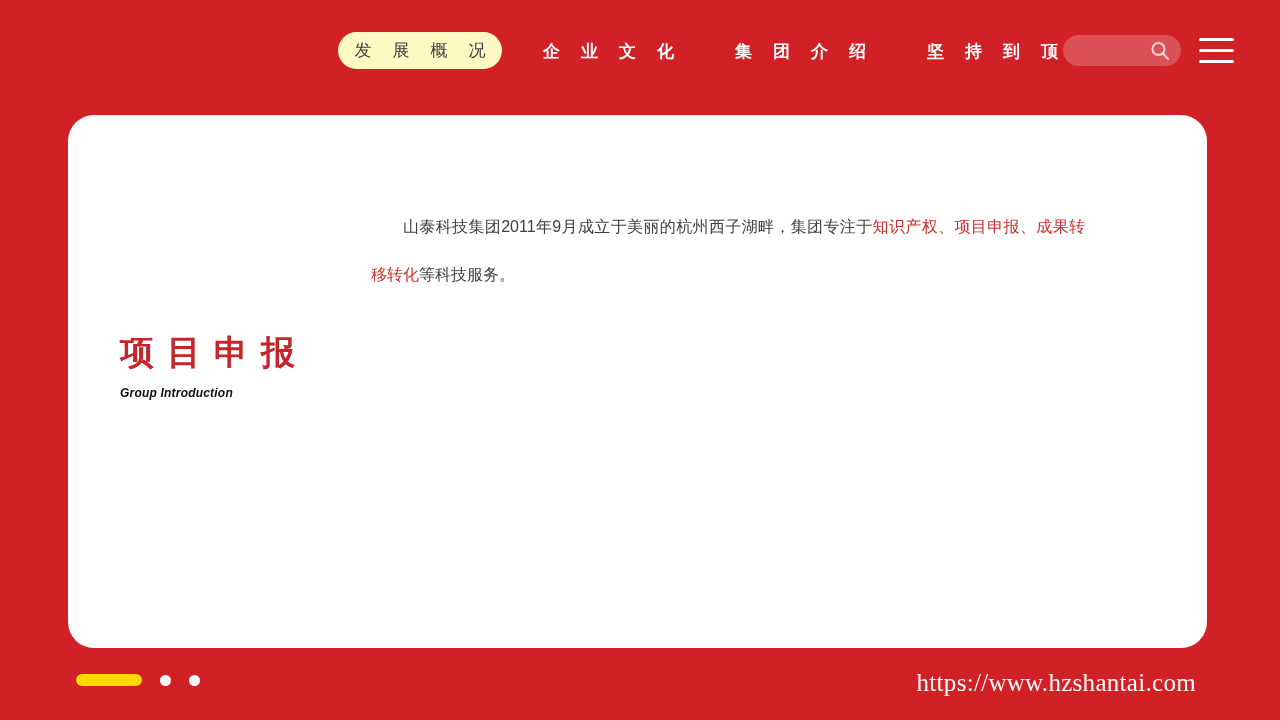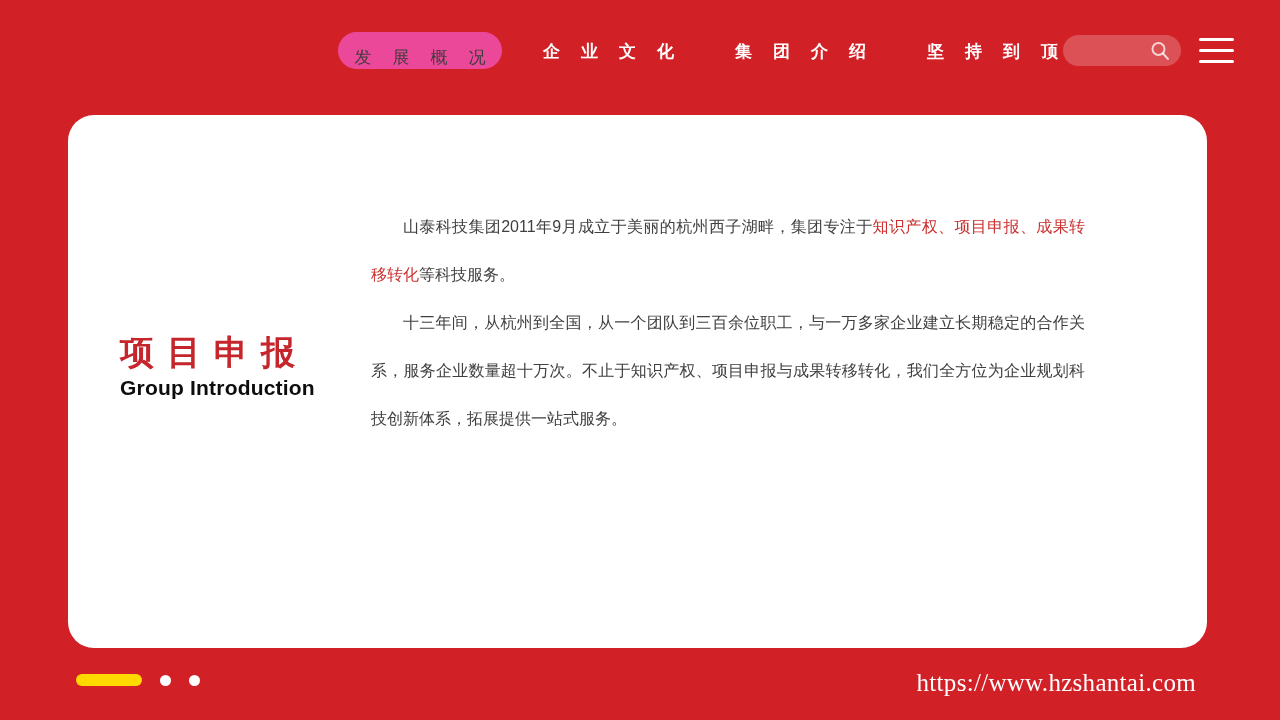--- a/index.html
+++ b/index.html
@@ -14,22 +14,22 @@
 
   
   .header { position:absolute; top:0; left:0; width:1280px; height:100px; }
 
   .logo { position:absolute; left:68px; top:28px; width:110px; cursor:pointer; text-align:center; }
   .logo svg { display:block; margin:0 auto; }
   .logo-text { color:#ffffff; font-weight:bold; font-size:15px; letter-spacing:0.5px; margin-top:2px; white-space:nowrap; }
 
   .nav-pill {
     position:absolute; left:338px; top:32px; width:164px; height:37px;
-    background:#ec4899; border-radius:19px;
-    display:flex; align-items:flex-end; justify-content:center;
+    background:#fef9c3; border-radius:19px;
+    display:flex; align-items:center; justify-content:center;
     cursor:pointer;
   }
   .nav-pill span {
     color:#3d3d3d; font-size:17px; letter-spacing:21px;
     padding-left:21px; 
     white-space:nowrap;
   }
   .nav-links {
     position:absolute; left:543px; top:40px;
     display:flex; gap:40px;font-weight:bold;
@@ -52,21 +52,21 @@
   
   .card {
     position:absolute; left:68px; top:115px; width:1139px; height:533px;
     background:#ffffff; border-radius:26px;
   }
   .title-block { position:absolute; left:52px; top:215px; width:240px; }
   .title-zh {
     color:#c5262c; font-size:34px; font-weight:bold;
     letter-spacing:13px; white-space:nowrap;
   }
-  .title-en { color:#0d0d0d; font-size:21px; font-weight:bold; margin-top:0; letter-spacing:0.2px; }
+  .title-en { color:#0d0d0d; font-size:12px; font-weight:bold; margin-top:10px; letter-spacing:0.2px;font-style:italic; }
 
   .text-block {
     position:absolute; left:303px; top:88px; width:714px;
     font-size:16px; line-height:48px; color:#404040;
     text-align:justify;
   }
   .text-block p { text-indent:2em; }
   .hl { color:#c9302f; }
 
   
@@ -115,21 +115,20 @@
 
   <main class="card">
 
     <div class="title-block">
       <div class="title-zh">项目申报</div>
       <div class="title-en">Group Introduction</div>
     </div>
 
     <div class="text-block">
       <p><span>山泰科技集团2011年9月成立于美丽的杭州西子湖畔，集团专注于</span><span class="hl">知识产权、项目申报、成果转移转化</span><span class="hl"></span><span>等科技服务。</span></p>
-      <p>十三年间，从杭州到全国，从一个团队到三百余位职工，与一万多家企业建立长期稳定的合作关系，服务企业数量超十万次。不止于知识产权、项目申报与成果转移转化，我们全方位为企业规划科技创新体系，拓展提供一站式服务。</p>
     </div>
 
   </main>
 
   <footer>
     <div class="pager">
       <span class="pill"></span>
       <span class="dot"></span>
       <span class="dot"></span>
     </div>

